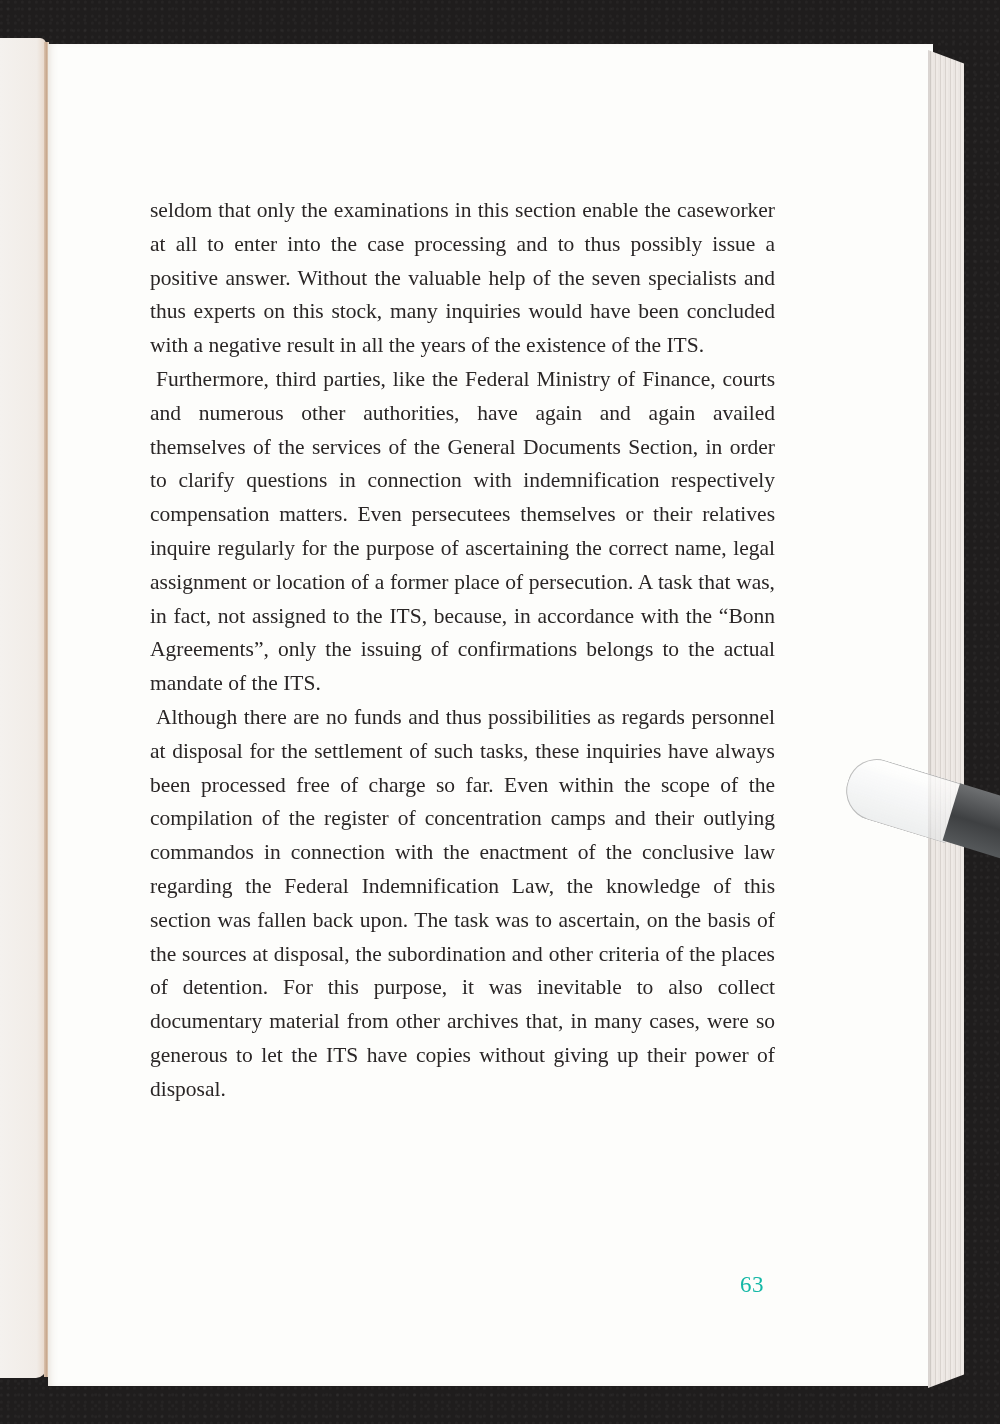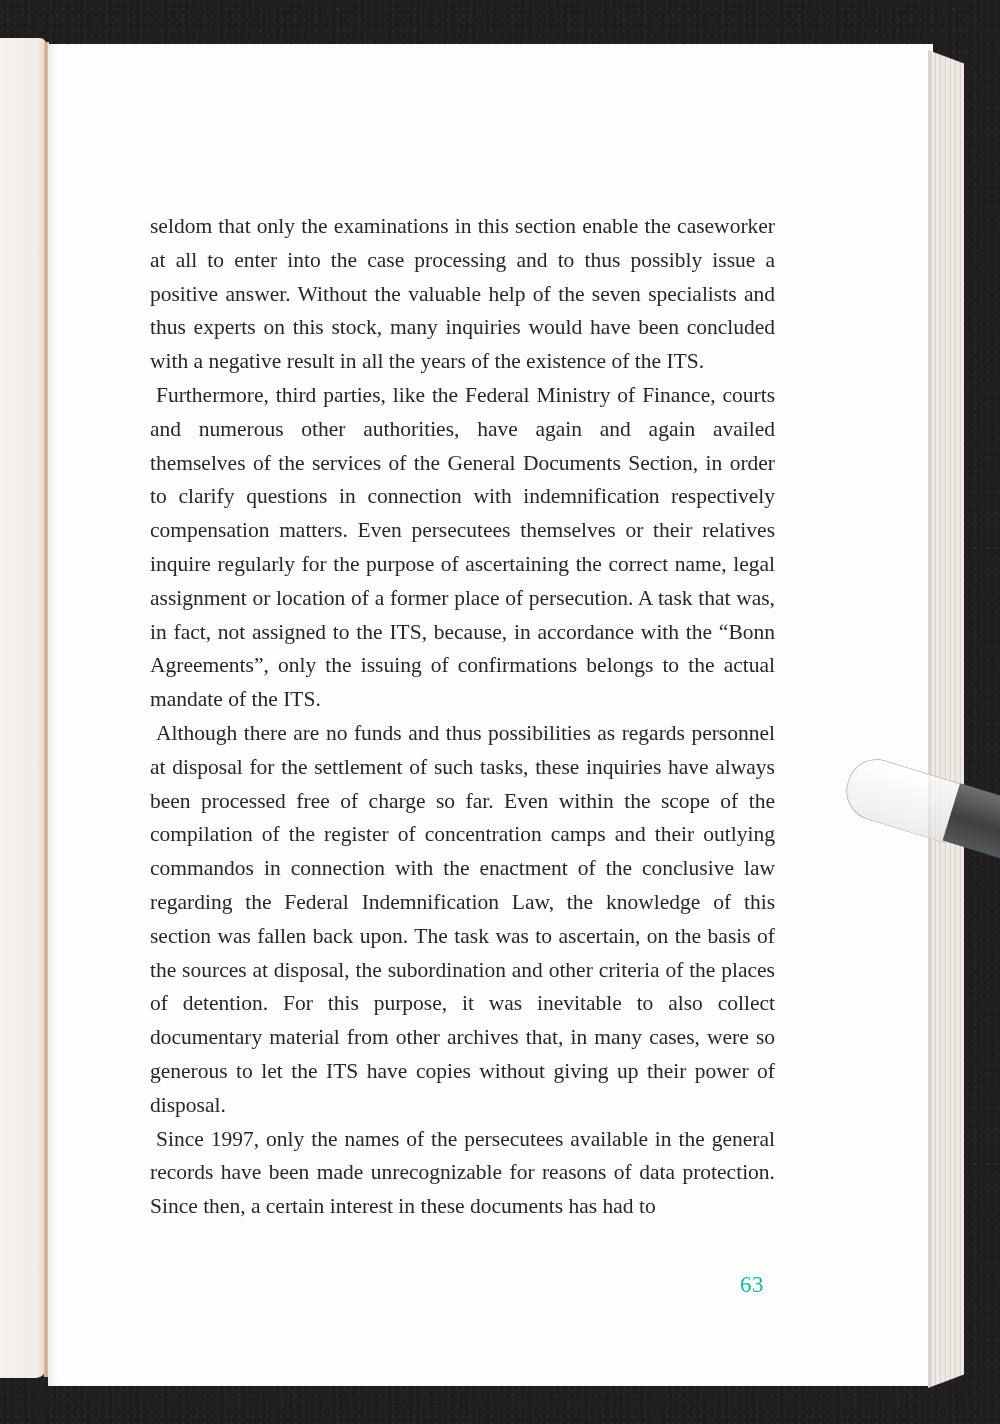--- a/index.html
+++ b/index.html
@@ -68,21 +68,20 @@
       line-height: 33.8px;
     }
     .text-block p {
       margin: 0;
       text-align: justify;
       text-indent: 6px;
       hyphens: manual;
     }
     .text-block p.continued {
       text-indent: 0;
-      margin-top: 16px;
     }
     .page-number {
       position: absolute;
       left: 740px;
       top: 1272px;
       font-size: 23px;
       color: #14b8a6;
       letter-spacing: 0.5px;
     }
     .clip {
@@ -120,21 +119,20 @@
 <div class="left-page"></div>
 <div class="gutter"></div>
 
 <div class="page"></div>
 <div class="page-edges"></div>
 
 <div class="text-block">
   <p class="continued">seldom that only the examinations in this section enable the case­worker at all to enter into the case processing and to thus possibly issue a positive answer. Without the valuable help of the seven spe­cialists and thus experts on this stock, many inquiries would have been concluded with a negative result in all the years of the existence of the ITS.</p>
   <p>Furthermore, third parties, like the Federal Ministry of Finance, courts and numerous other authorities, have again and again availed themselves of the services of the General Documents Section, in order to clarify questions in connection with indemnification respe­ctively compensation matters. Even persecutees themselves or their relatives inquire regularly for the purpose of ascertaining the correct name, legal assignment or location of a former place of persecution. A task that was, in fact, not assigned to the ITS, because, in ac­cordance with the “Bonn Agreements”, only the issuing of confirm­ations belongs to the actual mandate of the ITS.</p>
   <p>Although there are no funds and thus possibilities as regards per­sonnel at disposal for the settlement of such tasks, these inquiries have always been processed free of charge so far. Even within the scope of the compilation of the register of concentration camps and their outlying commandos in connection with the enactment of the conclusive law regarding the Federal Indemnification Law, the knowledge of this section was fallen back upon. The task was to ascertain, on the basis of the sources at disposal, the subordination and other criteria of the places of detention. For this purpose, it was inevitable to also collect documentary material from other archives that, in many cases, were so generous to let the ITS have copies without giving up their power of disposal.</p>
-  <p>Since 1997, only the names of the persecutees available in the gen­eral records have been made unrecognizable for reasons of data pro­tection. Since then, a certain interest in these documents has had to</p>
 </div>
 
 <div class="page-number">63</div>
 
 <div class="clip">
   <div class="clip-clear"></div>
   <div class="clip-dark"></div>
 </div>
 
 </body></html>

